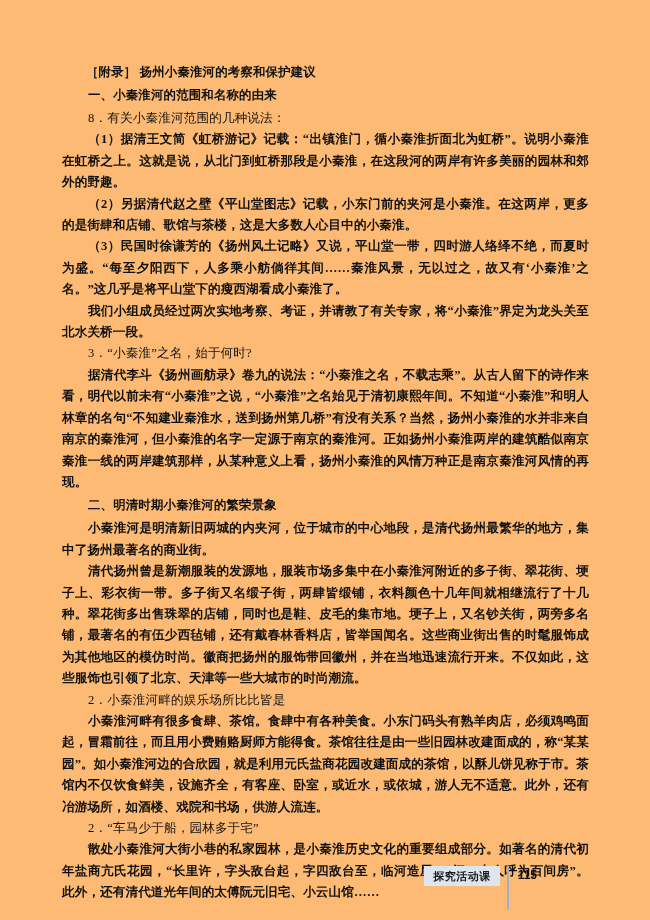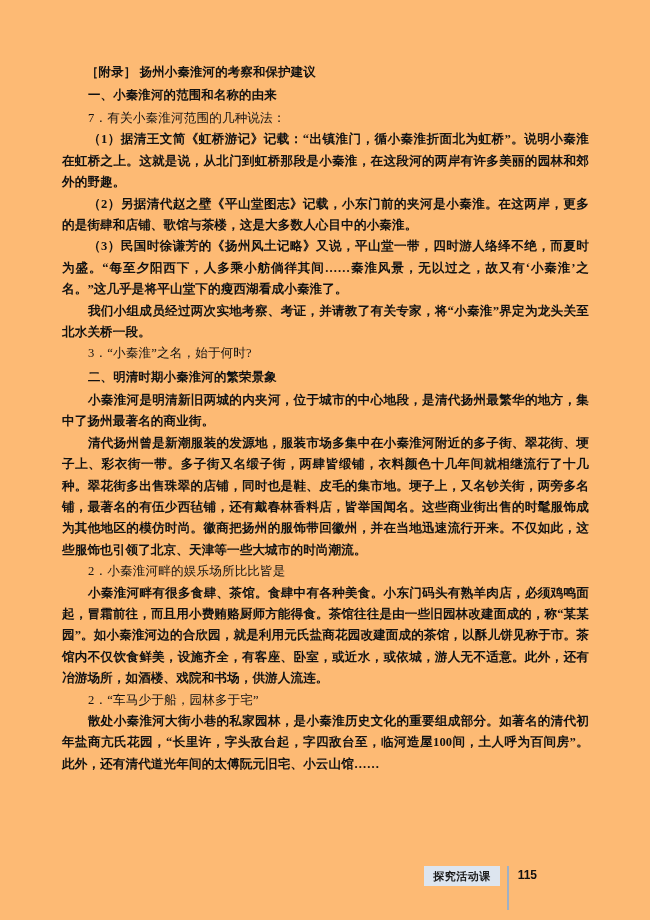--- a/index.html
+++ b/index.html
@@ -119,32 +119,33 @@
 <body>
 
 <div id="page">
 
   <div id="content">
 
     <h1 class="doc-title">［附录］ 扬州小秦淮河的考察和保护建议</h1>
 
     <h2 class="section-heading">一、小秦淮河的范围和名称的由来</h2>
 
-    <p class="sub-heading">7．有关小秦淮河范围的几种说法：</p>
+    <p class="sub-heading">8．有关小秦淮河范围的几种说法：</p>
 
     <p class="para">（1）据清王文简《虹桥游记》记载：“出镇淮门，循小秦淮折面北为虹桥”。说明小秦淮在虹桥之上。这就是说，从北门到虹桥那段是小秦淮，在这段河的两岸有许多美丽的园林和郊外的野趣。</p>
 
     <p class="para">（2）另据清代赵之壁《平山堂图志》记载，小东门前的夹河是小秦淮。在这两岸，更多的是街肆和店铺、歌馆与茶楼，这是大多数人心目中的小秦淮。</p>
 
     <p class="para">（3）民国时徐谦芳的《扬州风土记略》又说，平山堂一带，四时游人络绎不绝，而夏时为盛。“每至夕阳西下，人多乘小舫倘徉其间……秦淮风景，无以过之，故又有‘小秦淮’之名。”这几乎是将平山堂下的瘦西湖看成小秦淮了。</p>
 
     <p class="para">我们小组成员经过两次实地考察、考证，并请教了有关专家，将“小秦淮”界定为龙头关至北水关桥一段。</p>
 
     <p class="sub-heading">3．“小秦淮”之名，始于何时?</p>
 
+    <p class="para">据清代李斗《扬州画舫录》卷九的说法：“小秦淮之名，不载志乘”。从古人留下的诗作来看，明代以前未有“小秦淮”之说，“小秦淮”之名始见于清初康熙年间。不知道“小秦淮”和明人林章的名句“不知建业秦淮水，送到扬州第几桥”有没有关系？当然，扬州小秦淮的水并非来自南京的秦淮河，但小秦淮的名字一定源于南京的秦淮河。正如扬州小秦淮两岸的建筑酷似南京秦淮一线的两岸建筑那样，从某种意义上看，扬州小秦淮的风情万种正是南京秦淮河风情的再现。</p>
 
     <h2 class="section-heading">二、明清时期小秦淮河的繁荣景象</h2>
 
 
     <p class="para">小秦淮河是明清新旧两城的内夹河，位于城市的中心地段，是清代扬州最繁华的地方，集中了扬州最著名的商业街。</p>
 
     <p class="para">清代扬州曾是新潮服装的发源地，服装市场多集中在小秦淮河附近的多子街、翠花街、埂子上、彩衣街一带。多子街又名缎子街，两肆皆缎铺，衣料颜色十几年间就相继流行了十几种。翠花街多出售珠翠的店铺，同时也是鞋、皮毛的集市地。埂子上，又名钞关街，两旁多名铺，最著名的有伍少西毡铺，还有戴春林香料店，皆举国闻名。这些商业街出售的时髦服饰成为其他地区的模仿时尚。徽商把扬州的服饰带回徽州，并在当地迅速流行开来。不仅如此，这些服饰也引领了北京、天津等一些大城市的时尚潮流。</p>
 
     <p class="sub-heading">2．小秦淮河畔的娱乐场所比比皆是</p>
 

